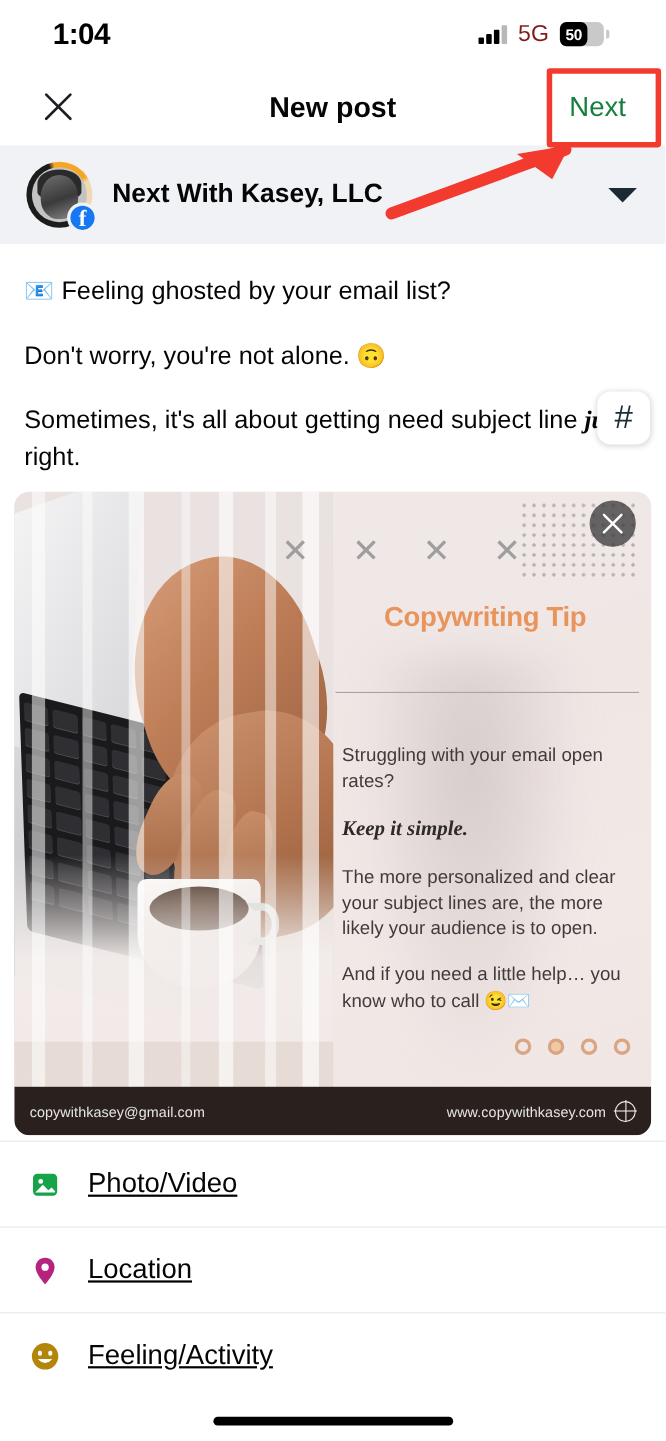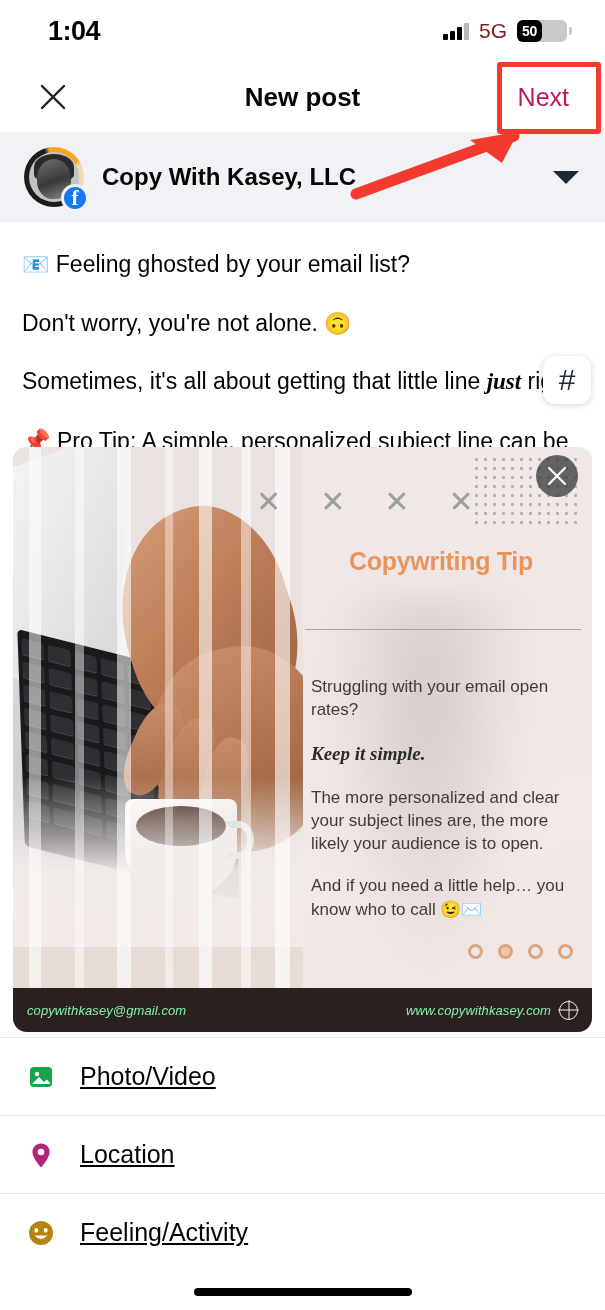--- a/index.html
+++ b/index.html
@@ -10,38 +10,38 @@
     position:relative;
     overflow:hidden;
   }
 
   
   .statusbar {
     height:62px;
     display:flex;
     align-items:center;
     justify-content:space-between;
-    padding:0 38px 0 48px;
+    padding:0 56px 0 48px;
   }
   .status-time {
     font-size:27px;
     font-weight:bold;
     color:#000;
     letter-spacing:-0.5px;
   }
   .status-right { display:flex; align-items:center; gap:10px; }
   .signal { display:flex; align-items:flex-end; gap:2.5px; height:17px; }
   .signal i { width:4.5px; background:#000; border-radius:1px; display:block; }
   .signal i:nth-child(1){ height:6px; }
   .signal i:nth-child(2){ height:9px; }
   .signal i:nth-child(3){ height:13px; }
   .signal i:nth-child(4){ height:17px; background:#b8b8b8; }
   .net { font-size:21px; color:#7f1d1d; font-weight:500; }
   .battery {
-    width:50px; height:22px;
+    width:40px; height:22px;
     border-radius:6px;
     background:#c9c9c9;
     position:relative;
     display:flex; align-items:center;
   }
   .battery:after {
     content:""; position:absolute; right:-5px; top:7px;
     width:3px; height:8px; background:#c9c9c9;
     border-radius:0 2px 2px 0;
   }
@@ -67,21 +67,21 @@
     cursor:pointer;
   }
   .nav-title {
     position:absolute; left:0; right:0;
     text-align:center;
     font-size:26px; font-weight:bold; color:#050505;
     pointer-events:none;
   }
   .nav-next {
     margin-left:auto;
-    font-size:25px; color:#be185d;
+    font-size:25px; color:#15803d;
     cursor:pointer;
     padding:4px 6px;
     z-index:3;
   }
 
   
   .author-row {
     background:#f0f2f5;
     height:90px;
     display:flex; align-items:center;
@@ -330,21 +330,21 @@
     box-sizing:border-box;
   }
   .dots-row i.on { background:#f3c9a3; }
   .card-footer {
     position:absolute; left:0; right:0; bottom:0;
     height:44px;
     background:#2a211e;
     display:flex; align-items:center; justify-content:space-between;
     padding:0 14px;
   }
-  .card-footer span { font-size:13px; color:#86efac; letter-spacing:.1px;font-style:italic; }
+  .card-footer span { font-size:13px; color:#e5e5e5; letter-spacing:.1px; }
   .globe {
     width:19px; height:19px; border-radius:50%;
     border:1.6px solid #f1ece9;
     position:relative; margin-left:8px;
   }
   .globe:before {
     content:""; position:absolute; left:50%; top:-1.6px; bottom:-1.6px;
     width:0; border-left:1.6px solid #f1ece9; transform:translateX(-50%);
   }
   .globe:after {
@@ -418,34 +418,34 @@
 
 <div class="author-row">
   <div class="avatar-wrap">
     <div class="ring"></div>
     <div class="avatar-inner">
       <div class="hair"></div>
         <div class="face"></div>
     </div>
     <div class="fb-badge">f</div>
   </div>
-  <div class="author-name">Copy With Kasey, LLC</div>
+  <div class="author-name">Next With Kasey, LLC</div>
   <div class="chevron-down"></div>
 </div>
 
 <div class="composer">
   <p>
     <span class="emo">📧</span>
     <span>Feeling ghosted by your email list?</span>
   </p>
   <p>
     <span>Don't worry, you're not alone. </span><span class="emo">🙃</span>
   </p>
   <p>
-    <span>Sometimes, it's all about getting that little line </span><span class="bi">just</span><span> right.</span>
+    <span>Sometimes, it's all about getting need subject line </span><span class="bi">just</span><span> right.</span>
   </p>
   <p>📌 Pro Tip: A simple, personalized subject line can be</p>
   <div class="hash-btn">#</div>
 </div>
 
 <div class="image-card">
   <div class="card-bg"></div>
   <div class="ghost"></div>
 
   <div class="photo">

